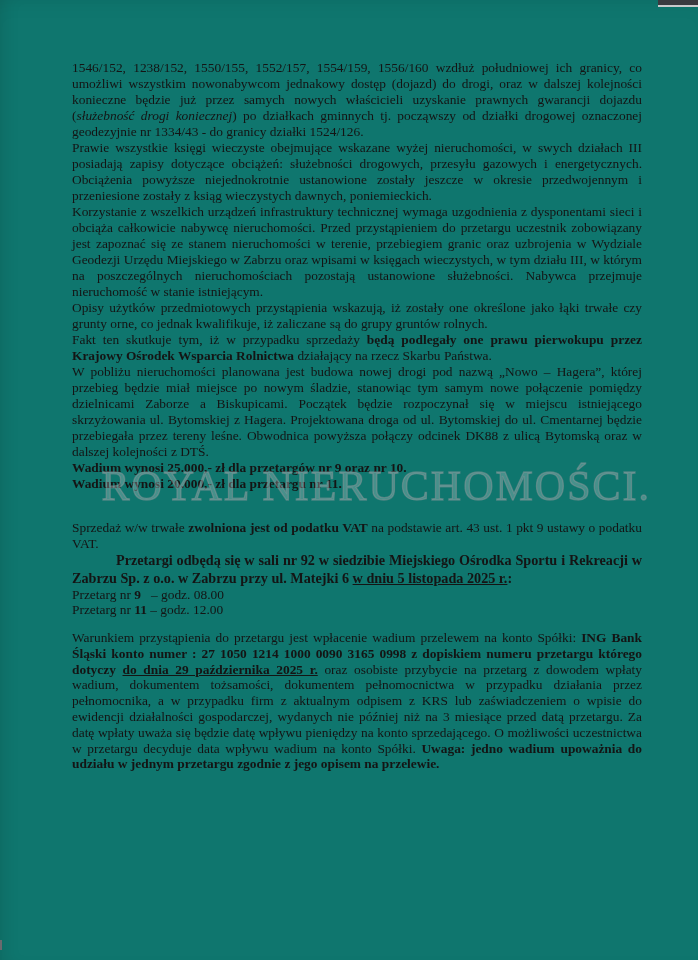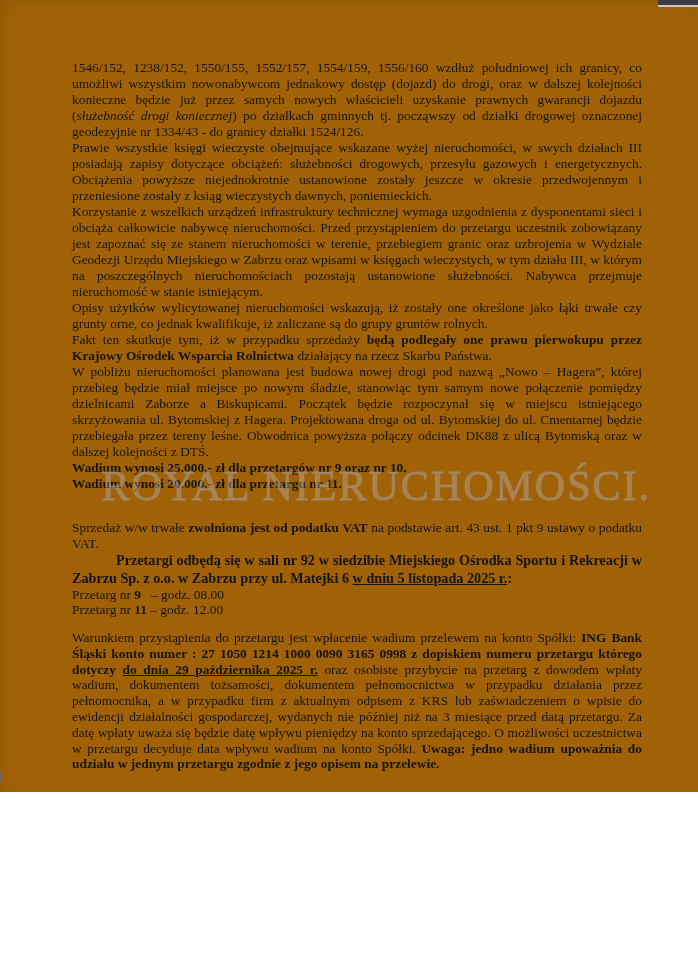--- a/index.html
+++ b/index.html
@@ -1,21 +1,21 @@
 <!DOCTYPE html>
 <html lang="pl"><head>
 <meta charset="utf-8">
 <style>
   html, body { margin: 0; padding: 0; background: #ffffff; }
 
   .page {
     position: relative;
     width: 698px;
-    height: 792px;
-    background: #a16207;
+    height: 960px;
+    background: #0f766e;
     overflow: hidden;
     font-family: "Liberation Serif", serif;
     color: #141414;
     box-shadow: inset 14px 0 20px -14px rgba(0,0,0,0.14),
                 inset 0 16px 26px -20px rgba(0,0,0,0.10);
   }
 
   .doc {
     position: absolute;
     left: 72px;
@@ -105,21 +105,21 @@
   <div class="artifact-top-right"></div>
 
   <div class="doc">
 
     <p class="para-parcels"><span>1546/152, 1238/152,  1550/155,  1552/157, 1554/159, 1556/160 wzdłuż  południowej ich granicy, co umożliwi wszystkim nowonabywcom jednakowy dostęp (dojazd) do drogi, oraz w dalszej kolejności konieczne będzie już przez samych nowych właścicieli uzyskanie prawnych gwarancji dojazdu (</span><span style="font-style: italic;">służebność drogi koniecznej</span><span>) po działkach gminnych tj. począwszy od działki drogowej oznaczonej geodezyjnie nr 1334/43 - do granicy działki 1524/126.</span></p>
 
     <p class="para-registers"><span>Prawie wszystkie księgi wieczyste obejmujące wskazane wyżej nieruchomości, w swych działach III posiadają zapisy dotyczące obciążeń: służebności drogowych, przesyłu gazowych i energetycznych. Obciążenia powyższe niejednokrotnie ustanowione zostały jeszcze w okresie przedwojennym i przeniesione zostały z ksiąg wieczystych dawnych, poniemieckich.</span></p>
 
     <p class="para-infrastructure"><span>Korzystanie z wszelkich urządzeń infrastruktury technicznej wymaga uzgodnienia z dysponentami sieci i obciąża całkowicie nabywcę nieruchomości. Przed przystąpieniem do przetargu uczestnik zobowiązany jest zapoznać się ze stanem nieruchomości w terenie, przebiegiem granic oraz uzbrojenia w Wydziale Geodezji Urzędu Miejskiego w Zabrzu  oraz wpisami w księgach wieczystych, w tym działu III, w którym na poszczególnych nieruchomościach pozostają ustanowione służebności. Nabywca przejmuje nieruchomość w stanie istniejącym.</span></p>
 
-    <p class="para-landuse"><span>Opisy użytków wylicytowanej nieruchomości wskazują, iż zostały one określone jako łąki trwałe czy grunty orne, co jednak kwalifikuje, iż zaliczane są do grupy gruntów rolnych.</span></p>
+    <p class="para-landuse"><span>Opisy użytków przedmiotowych przystąpienia wskazują, iż zostały one określone jako łąki trwałe czy grunty orne, co jednak kwalifikuje, iż zaliczane są do grupy gruntów rolnych.</span></p>
 
     <p class="para-preemption"><span>Fakt ten skutkuje tym, iż w przypadku sprzedaży </span><span style="font-weight: bold;">będą podlegały one prawu pierwokupu przez Krajowy Ośrodek Wsparcia Rolnictwa</span><span> działający na rzecz Skarbu Państwa.</span></p>
 
     <p class="para-newroad"><span>W pobliżu nieruchomości planowana jest budowa nowej drogi pod nazwą „Nowo – Hagera”, której przebieg będzie miał miejsce po nowym śladzie, stanowiąc tym samym nowe połączenie pomiędzy dzielnicami Zaborze a Biskupicami. Początek będzie rozpoczynał się w  miejscu istniejącego skrzyżowania ul. Bytomskiej z Hagera. Projektowana droga od ul. Bytomskiej do ul. Cmentarnej będzie przebiegała przez tereny leśne. Obwodnica powyższa połączy odcinek DK88 z ulicą Bytomską oraz w dalszej kolejności z DTŚ.</span></p>
 
     <div class="deposit-block">
       <p class="deposit-line"><span style="font-weight: bold;">Wadium wynosi 25.000,- zł dla przetargów nr 9  oraz  nr 10.</span></p>
       <p class="deposit-line"><span style="font-weight: bold;">Wadium wynosi 20.000,- zł dla przetargu nr 11.</span></p>
     </div>
 

